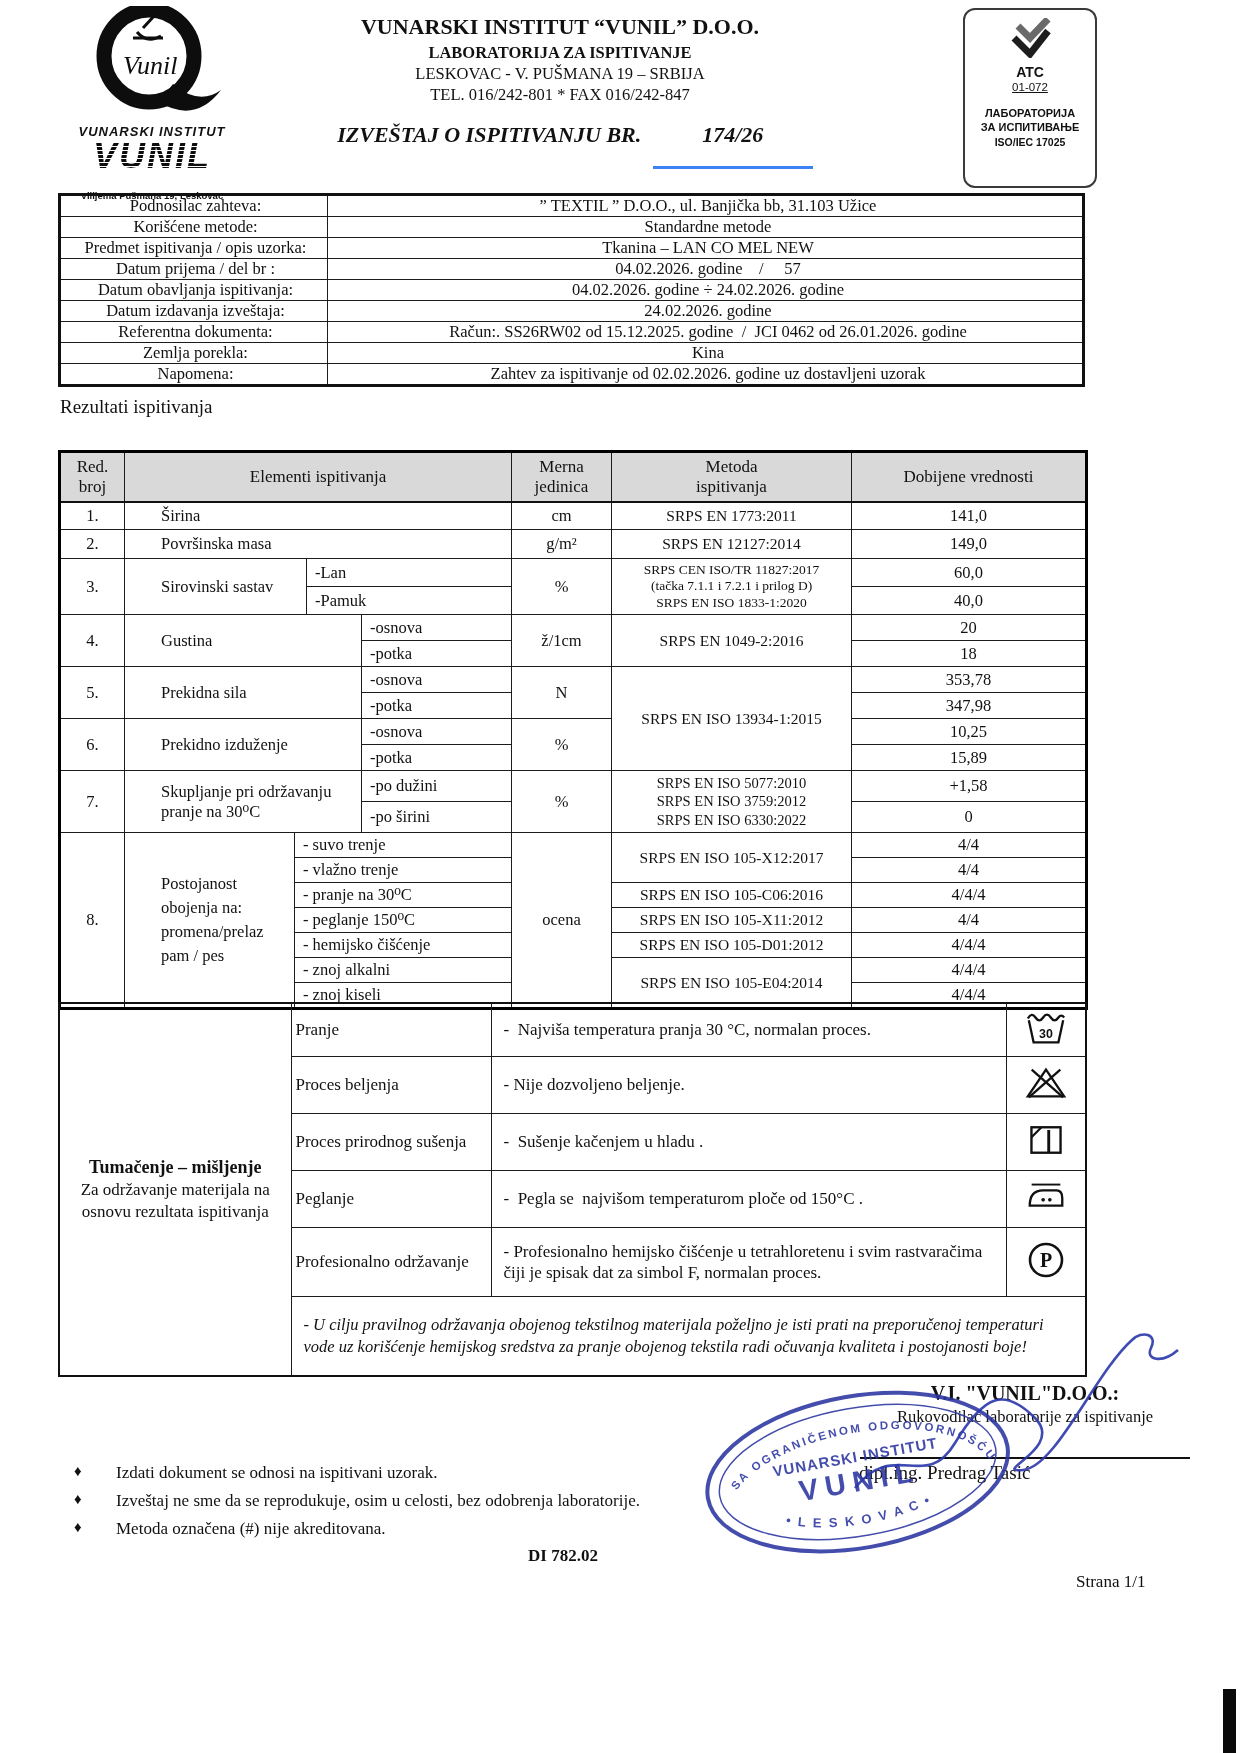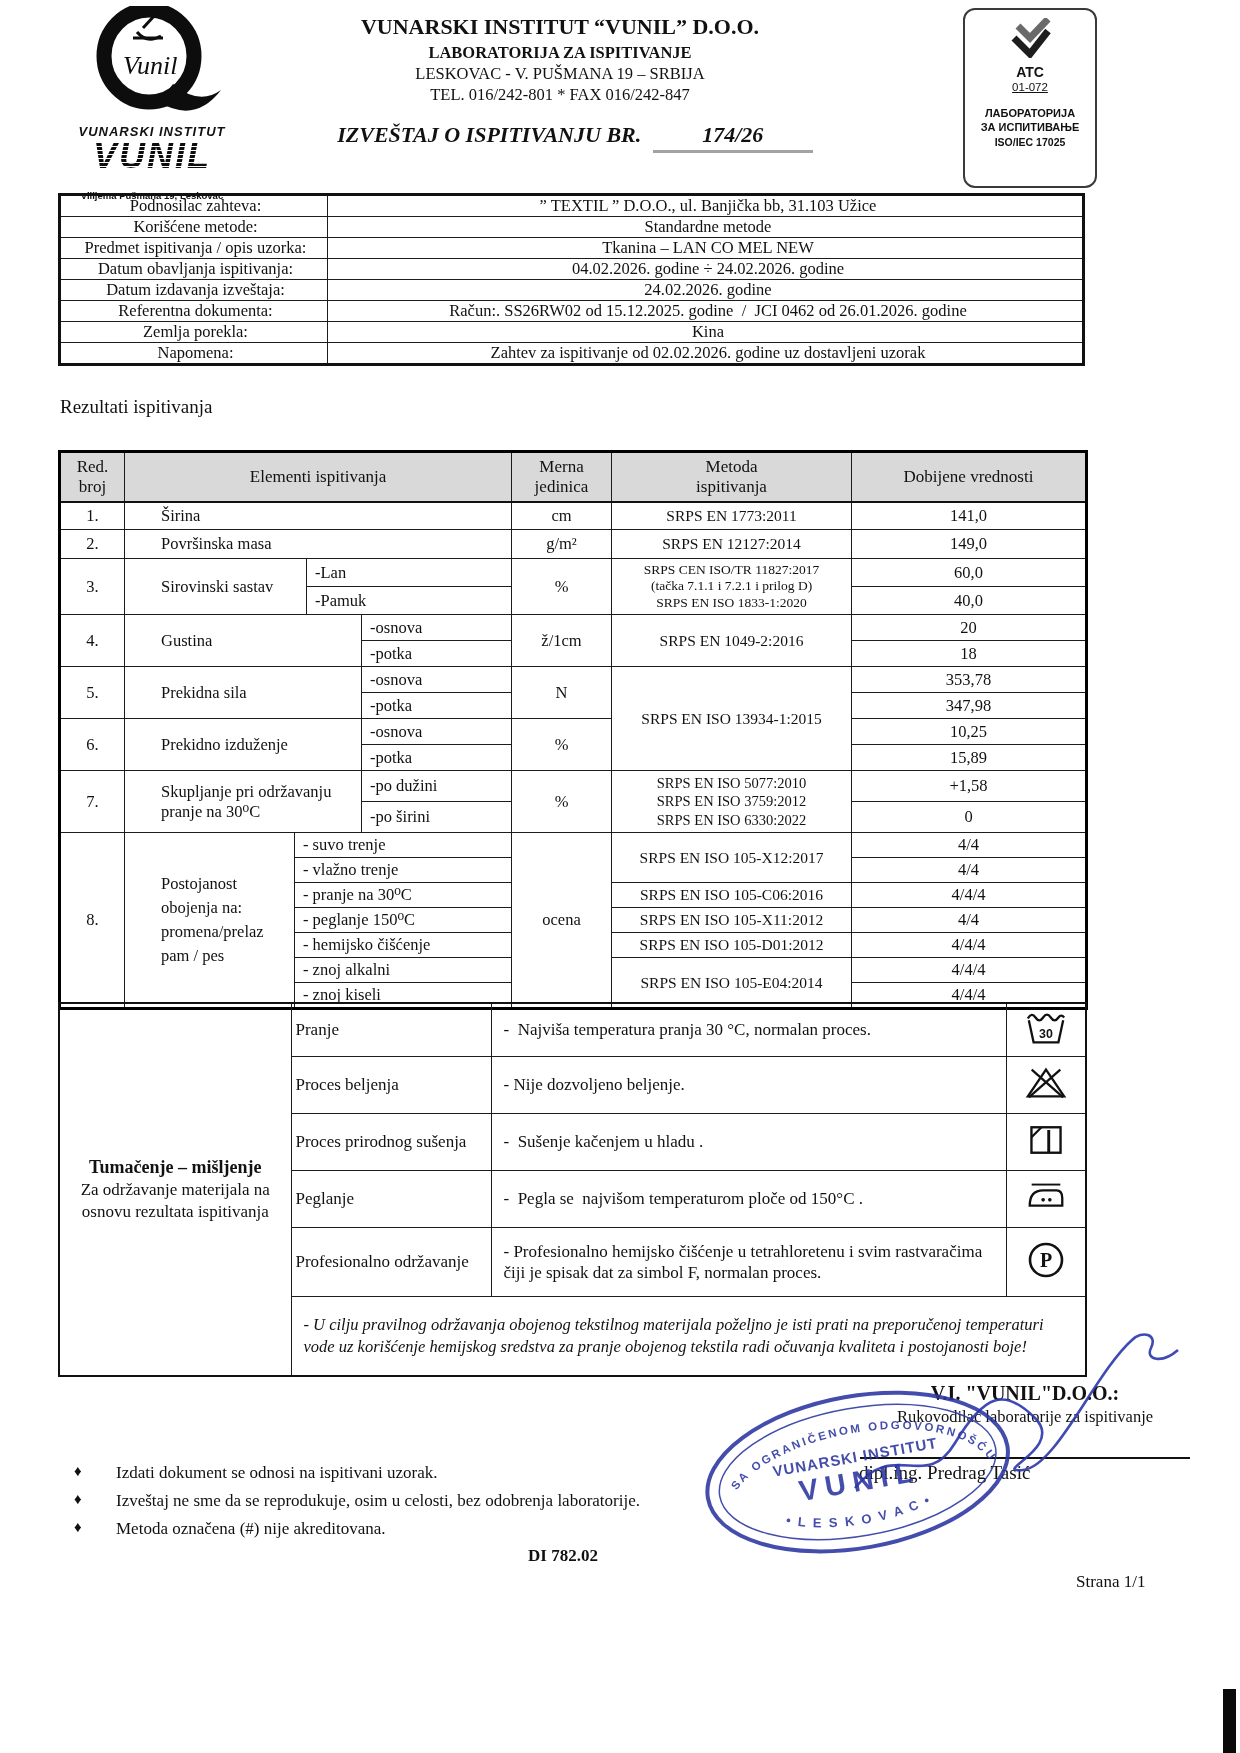--- a/index.html
+++ b/index.html
@@ -16,22 +16,22 @@
               -webkit-background-clip:text;background-clip:text;-webkit-text-fill-color:transparent;}
   .brand-sub{font-size:9.5px;font-weight:bold;font-family:"Liberation Sans",sans-serif;margin-top:17px;}
 
   .org-block{position:absolute;left:255px;top:14px;width:610px;text-align:center;line-height:1.22;}
   .org-name{font-size:22px;font-weight:bold;}
   .org-sub1{font-size:16.5px;font-weight:bold;margin-top:2px;}
   .org-sub2,.org-sub3{font-size:16.5px;margin-top:1px;}
 
   .report-title{position:absolute;left:255px;top:122px;width:640px;text-align:center;
                 font-size:22px;font-weight:bold;font-style:italic;}
-  .report-number{display:inline-block;min-width:140px;border-bottom:3px solid #a3a3a3;
-                 padding:0 10px 2px;margin-left:6px;text-align:center;}
+  .report-number{display:inline-block;min-width:140px;border-bottom:3px solid #3b82f6;
+                 padding:0 10px 18px;margin-left:6px;text-align:center;}
 
   .atc-badge{position:absolute;left:963px;top:8px;width:130px;height:176px;border:2px solid #3a3a3a;
              border-radius:12px;text-align:center;font-family:"Liberation Sans",sans-serif;}
   .atc-label{font-size:14px;font-weight:bold;margin-top:2px;}
   .atc-number{font-size:11.5px;margin-top:1px;text-decoration:underline;}
   .atc-line{font-size:11px;font-weight:bold;line-height:1.25;}
   .atc-iso{font-size:10.5px;font-weight:bold;margin-top:1px;}
   .atc-lab{margin-top:14px;}
 
   
@@ -141,20 +141,24 @@
           <td class="lbl">Podnosilac zahteva:</td>
           <td class="val">” TEXTIL ” D.O.O., ul. Banjička bb, 31.103 Užice</td>
         </tr>
     <tr>
           <td class="lbl">Korišćene metode:</td>
           <td class="val">Standardne metode</td>
         </tr>
     <tr>
           <td class="lbl">Predmet ispitivanja / opis uzorka:</td>
           <td class="val">Tkanina – LAN CO MEL NEW</td>
+        </tr>
+    <tr>
+          <td class="lbl">Datum prijema / del br :</td>
+          <td class="val">04.02.2026. godine    /     57</td>
         </tr>
     <tr>
           <td class="lbl">Datum obavljanja ispitivanja:</td>
           <td class="val">04.02.2026. godine ÷ 24.02.2026. godine</td>
         </tr>
     <tr>
           <td class="lbl">Datum izdavanja izveštaja:</td>
           <td class="val">24.02.2026. godine</td>
         </tr>
     <tr>

